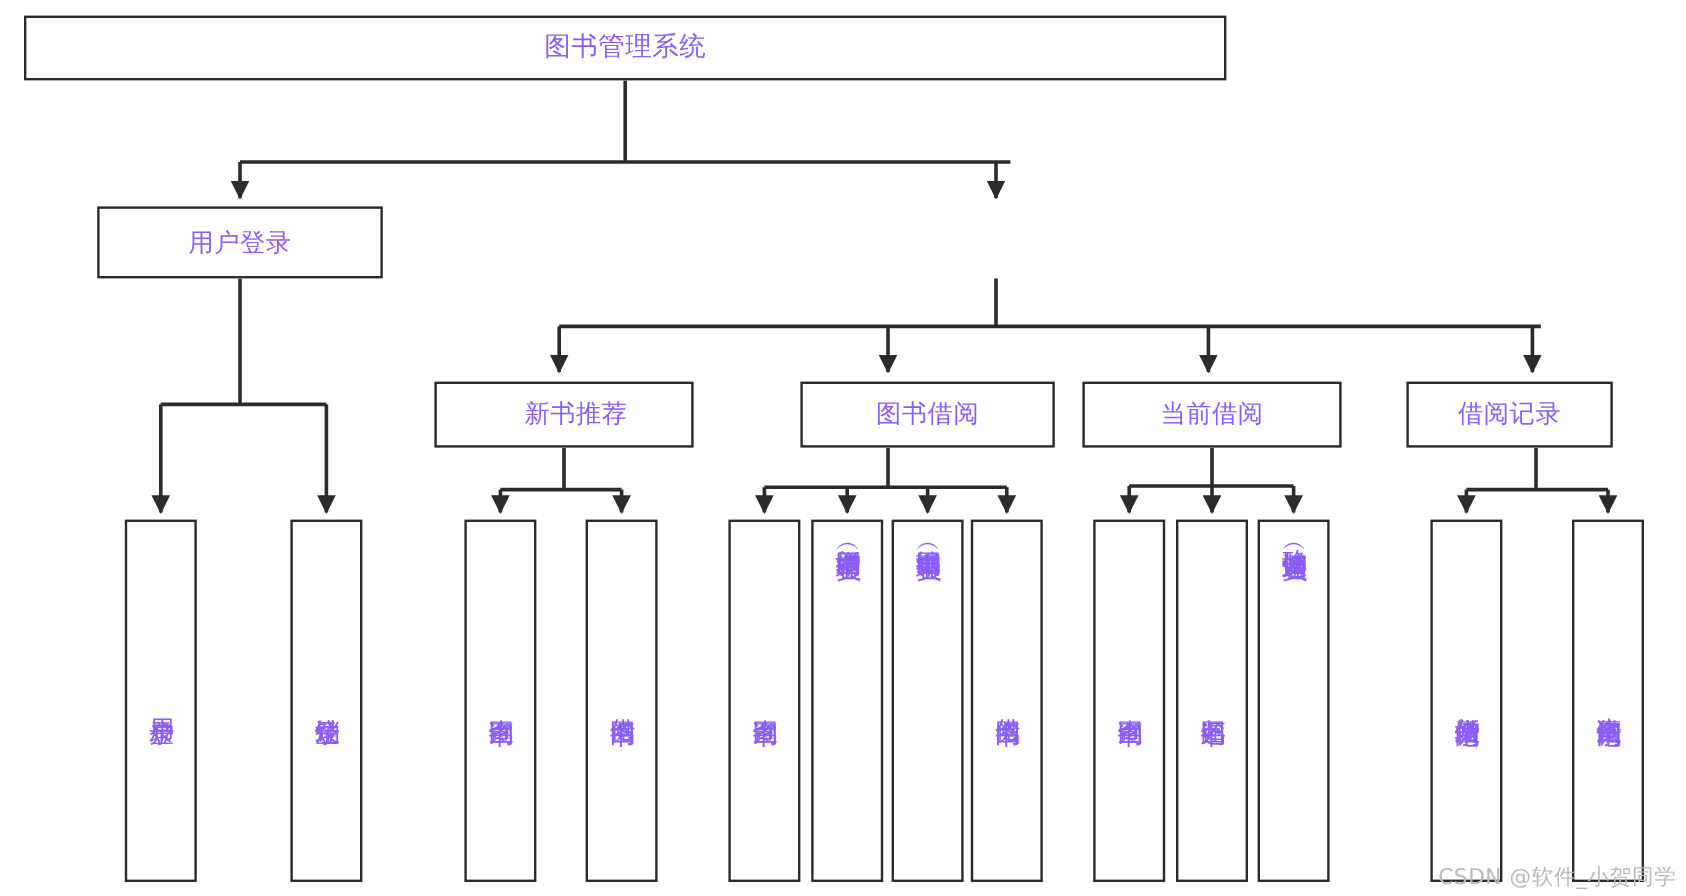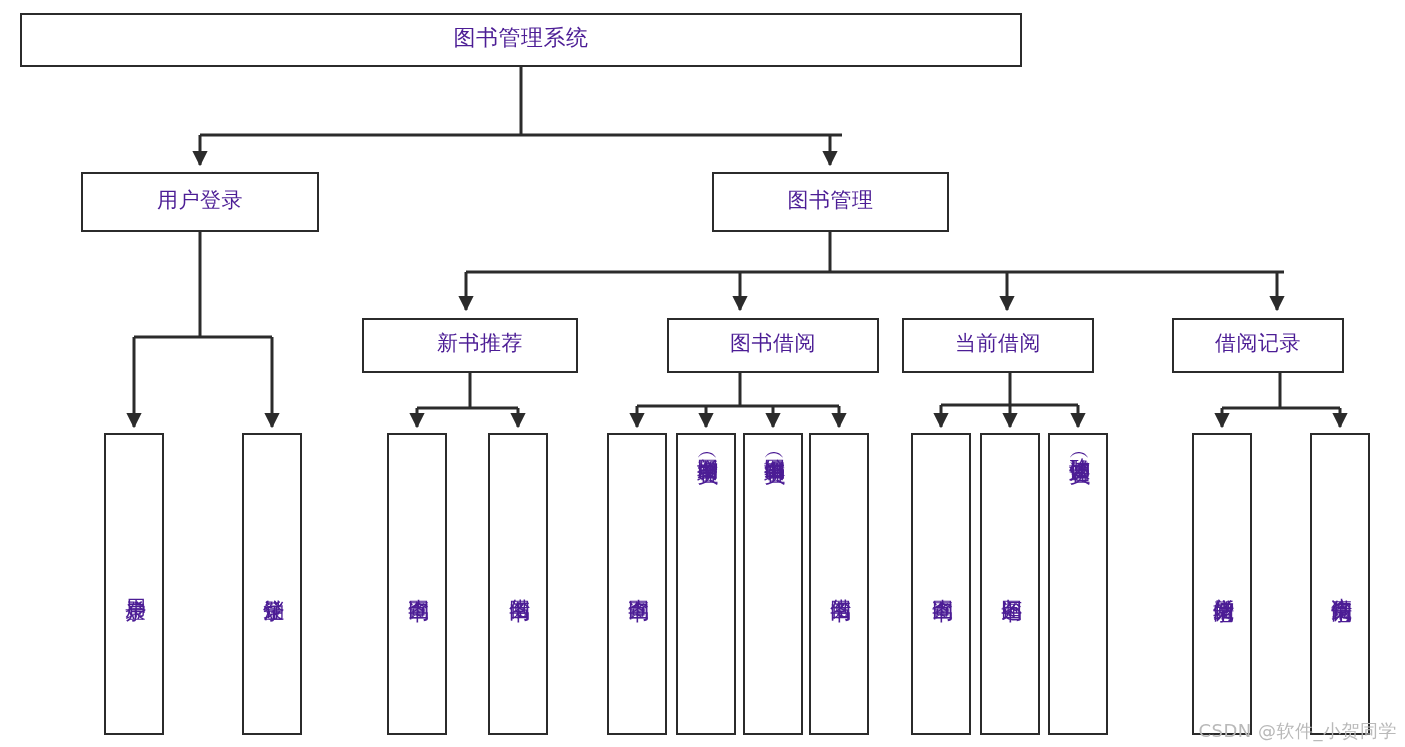--- a/index.html
+++ b/index.html
@@ -33,22 +33,21 @@
     display: flex;
     align-items: center;
     justify-content: center;
     color: #1a1a1a;
   }
   .node-label {
     font-size: 21px;
     line-height: 1.18;
     letter-spacing: 0.5px;
     white-space: nowrap;
-    color: #4c1d95;
-    font-family: Liberation Mono, monospace;
+    color: #8b5cf6;
   }
   .node.root .node-label { font-size: 22px; }
   .node.level1 .node-label { font-size: 21px; }
   .node.level2 .node-label { font-size: 21px; }
   .node.leaf {
     align-items: flex-start;
     justify-content: center;
     padding-top: 6px;
   }
   .node.leaf .node-label {
@@ -128,31 +127,28 @@
     </g>
   </svg>
 
   <div class="node root" style="left:20px; top:13px; width:1002px; height:54px;">
     <span class="node-label">图书管理系统</span>
   </div>
 
   <div class="node level1" style="left:81px; top:172px; width:238px; height:60px;">
     <span class="node-label">用户登录</span>
   </div>
-  <div class="node level1" style="left:712px; top:172px; width:237px; height:60px;">
-    <span class="node-label">图书管理</span>
-  </div>
 
   <div class="node level2" style="left:362px; top:318px; width:216px; height:55px;padding-left:20px;">
     <span class="node-label">新书推荐</span>
   </div>
   <div class="node level2" style="left:667px; top:318px; width:212px; height:55px;">
     <span class="node-label">图书借阅</span>
   </div>
-  <div class="node level2" style="left:902px; top:318px; width:192px; height:55px;">
+  <div class="node level2" style="left:902px; top:318px; width:216px; height:55px;">
     <span class="node-label">当前借阅</span>
   </div>
   <div class="node level2" style="left:1172px; top:318px; width:172px; height:55px;">
     <span class="node-label">借阅记录</span>
   </div>
 
   <div class="node leaf center-vert" style="left:104px; top:433px; width:60px; height:302px;">
     <span class="node-label">用户登录</span>
   </div>
   <div class="node leaf center-vert" style="left:242px; top:433px; width:60px; height:302px;">

